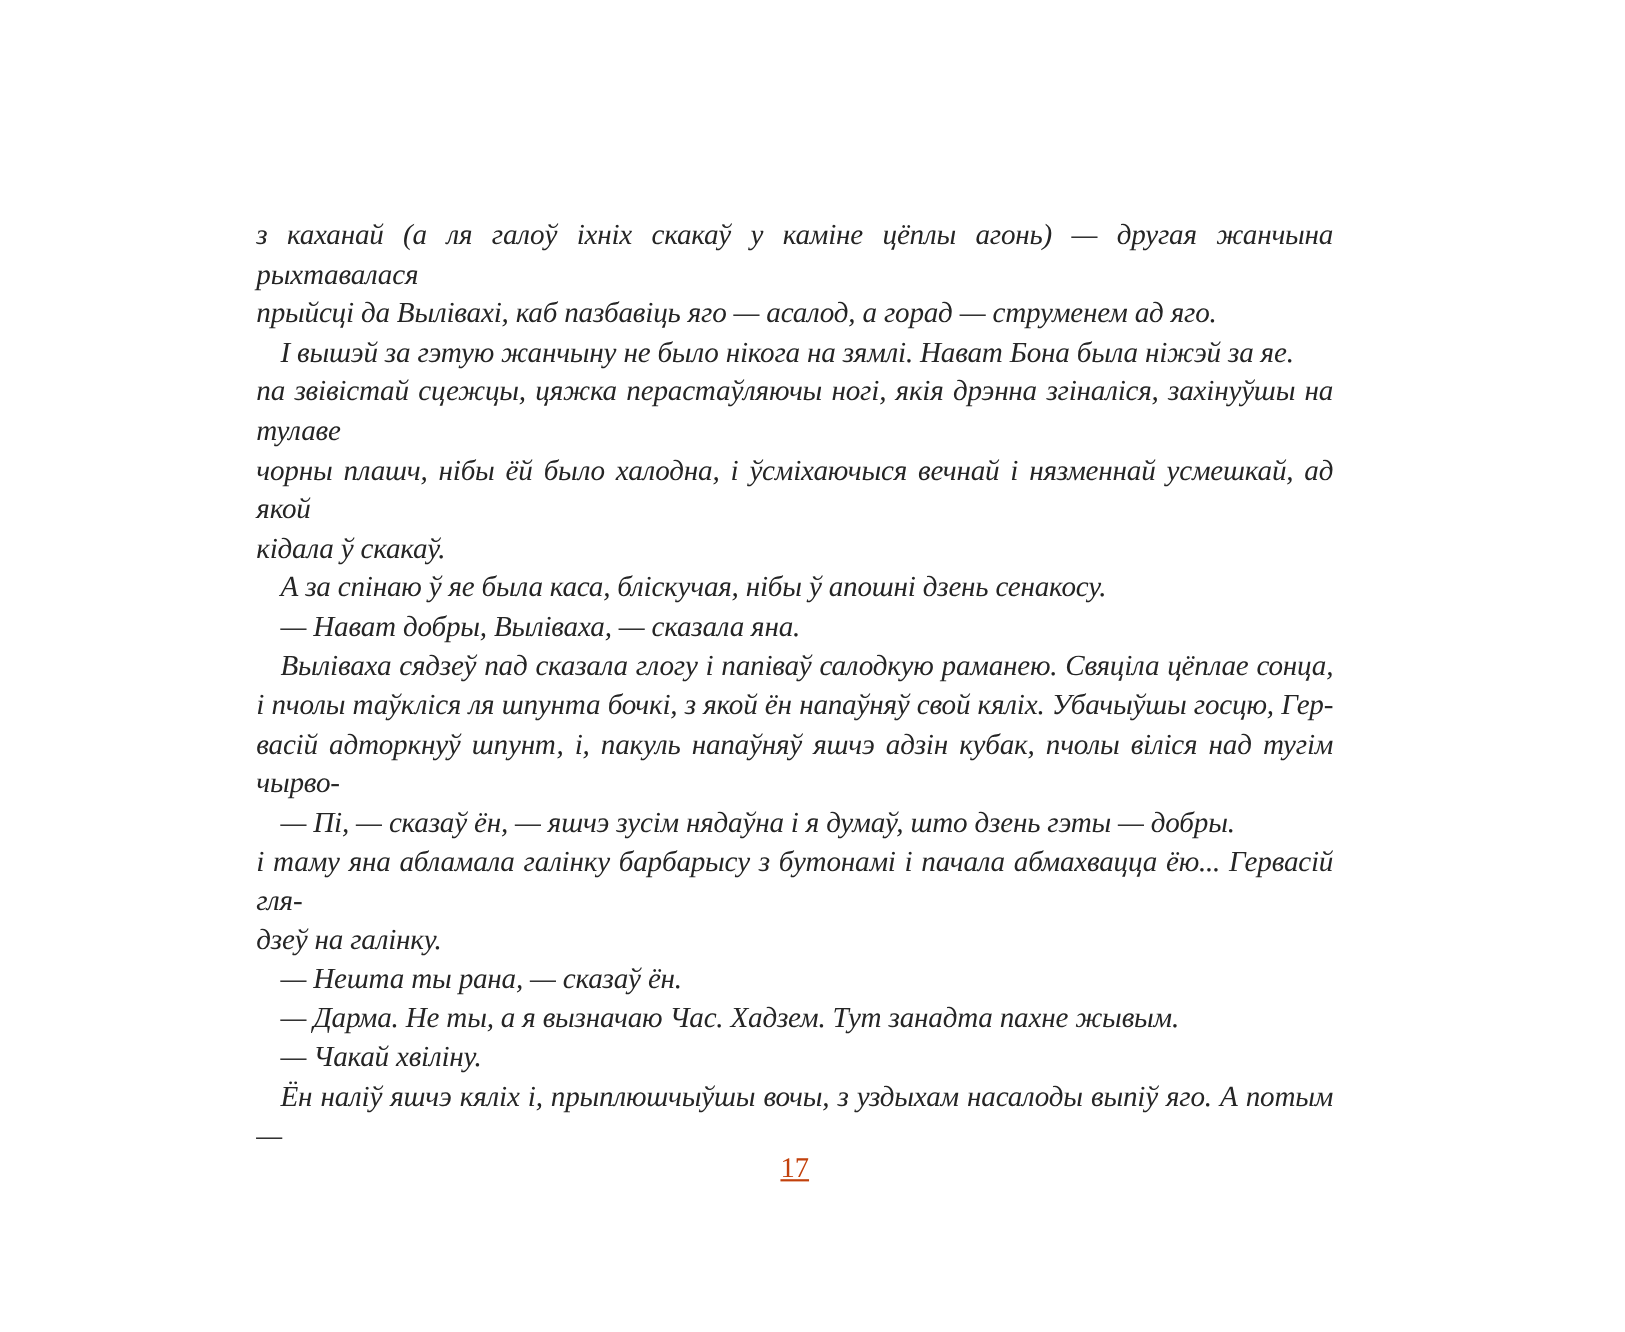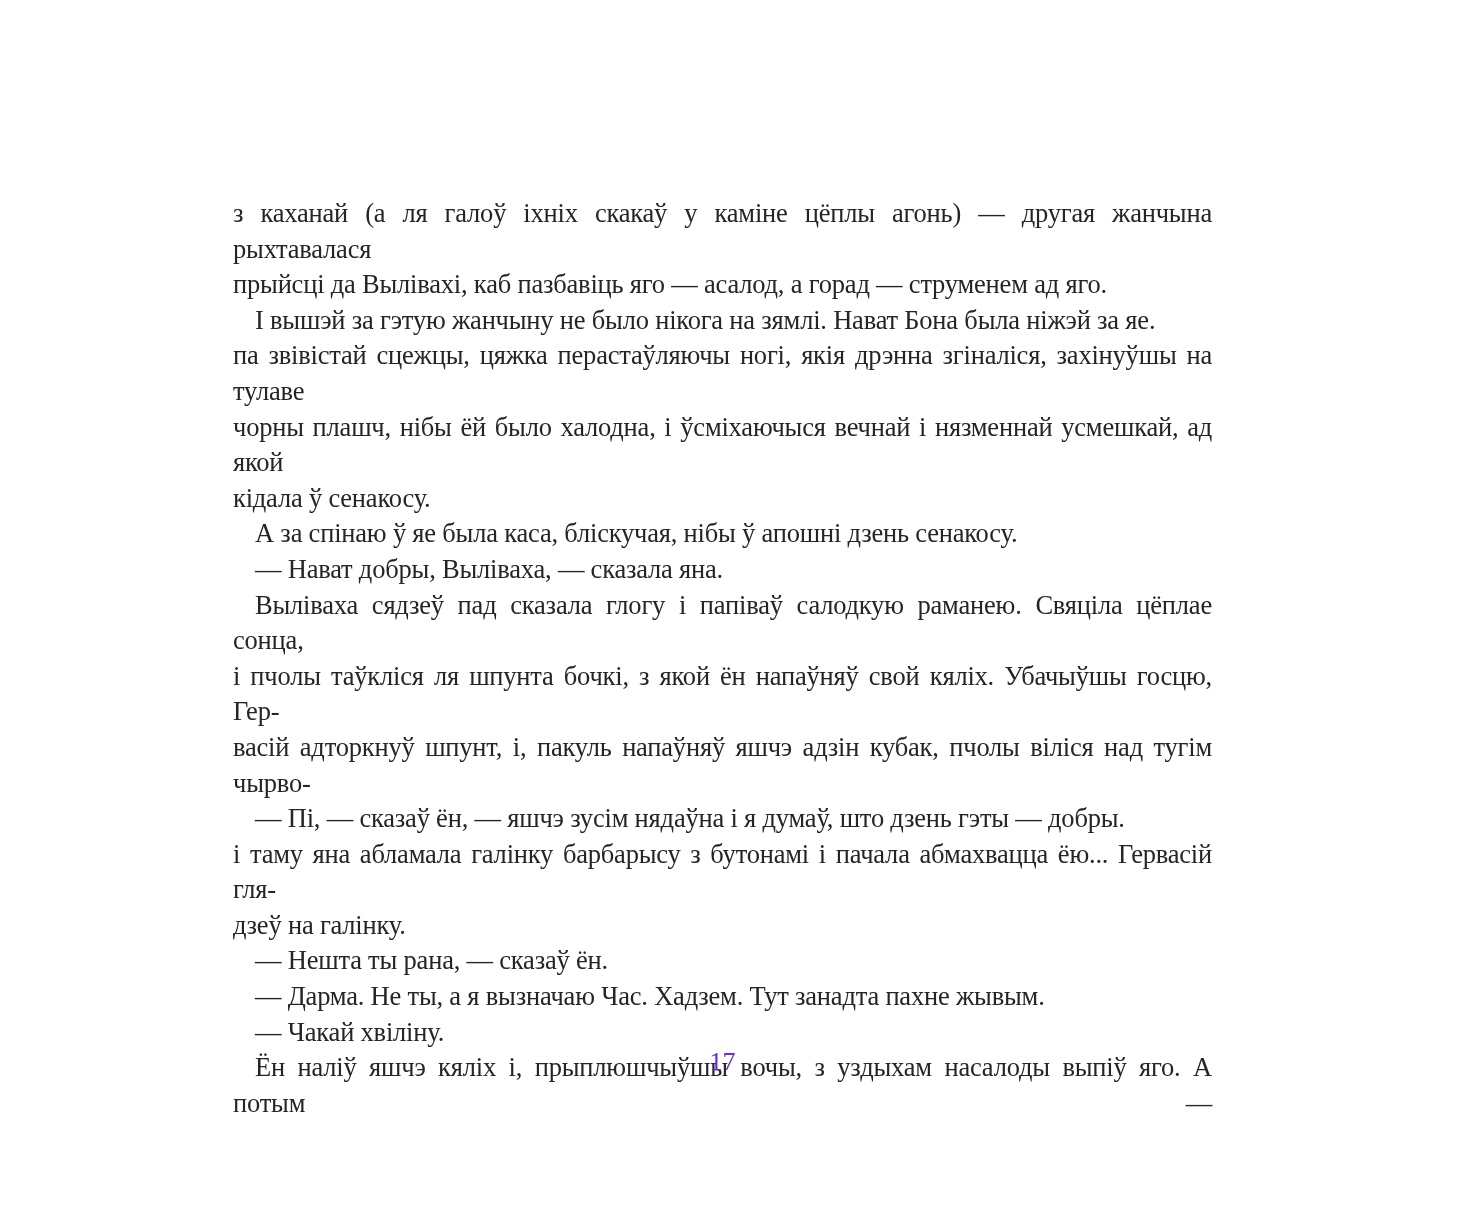--- a/index.html
+++ b/index.html
@@ -23,58 +23,60 @@
     font-size: 26.5px;
     line-height: 35.6px;
     letter-spacing: -0.2px;
   }
   .para { margin: 0; padding: 0; }
   .ln {
     display: block;
     width: 100%;
     text-align: left;
     white-space: normal;
+    font-style: italic;
   }
   
   .j {
     text-align: justify;
     text-align-last: justify;
     -moz-text-align-last: justify;
   }
   
   .in { text-indent: 22px; }
   .page-number {
     position: absolute;
     left: 233px;
     top: 1046px;
     width: 979px;
     text-align: center;
     font-size: 26px;
     line-height: 32px;
-    color: #6d28d9;
+    color: #c2410c;
+    text-decoration: underline;
   }
 </style>
 </head>
 <body>
 
 <div class="text-block">
 
   <div class="para">
     <span class="ln j">з каханай (а ля галоў іхніх скакаў у каміне цёплы агонь) — другая жанчына рыхтавалася</span>
     <span class="ln">прыйсці да Вылівахі, каб пазбавіць яго — асалод, а горад — струменем ад яго.</span>
   </div>
 
   <div class="para">
     <span class="ln in">І вышэй за гэтую жанчыну не было нікога на зямлі. Нават Бона была ніжэй за яе.</span>
   </div>
 
   <div class="para">
     <span class="ln j">па звівістай сцежцы, цяжка перастаўляючы ногі, якія дрэнна згіналіся, захінуўшы на тулаве</span>
     <span class="ln j">чорны плашч, нібы ёй было халодна, і ўсміхаючыся вечнай і нязменнай усмешкай, ад якой</span>
-    <span class="ln">кідала ў сенакосу.</span>
+    <span class="ln">кідала ў скакаў.</span>
   </div>
 
   <div class="para">
     <span class="ln in">А за спінаю ў яе была каса, бліскучая, нібы ў апошні дзень сенакосу.</span>
   </div>
 
   <div class="para">
     <span class="ln in">— Нават добры, Выліваха, — сказала яна.</span>
   </div>
 

